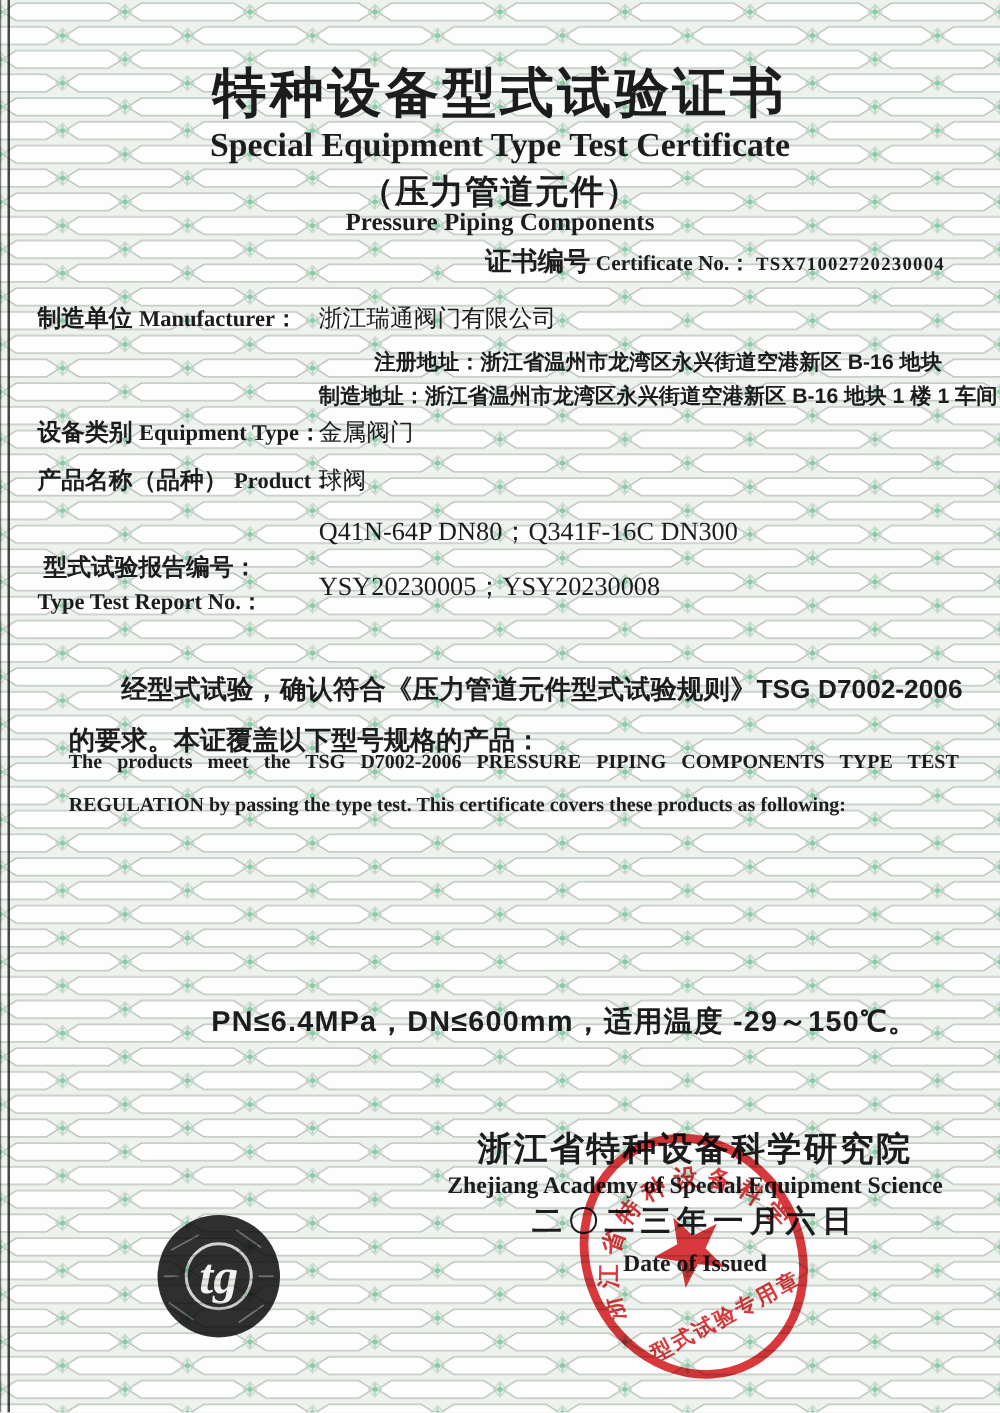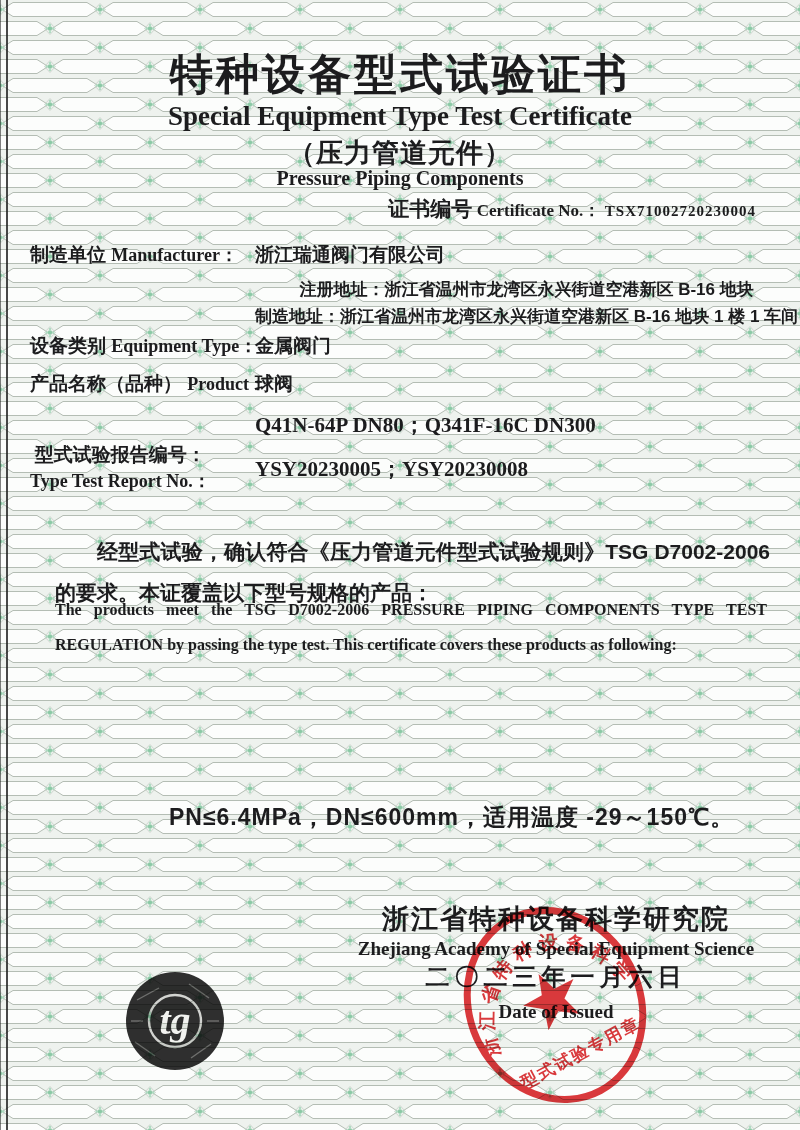--- a/index.html
+++ b/index.html
@@ -19,21 +19,21 @@
           font-family:Liberation Sans, sans-serif;}
   .sub-en{top:167px;font-size:20px;font-weight:bold;}
 
   .cert-line{top:195px;right:44px;text-align:right;white-space:nowrap;}
   .cert-label-zh{font-size:21px;font-weight:bold;font-family:"DejaVu Serif",serif;text-align:center;}
   .cert-label-en{font-size:17px;font-weight:bold;}
   .cert-no{font-size:15px;font-weight:bold;letter-spacing:1px;}
 
   .flabel{font-size:19px;font-weight:bold;white-space:nowrap;}
   .flabel .en{font-size:18px;}
-  .fvalue{font-size:19px;font-weight:bold;white-space:nowrap;}
+  .fvalue{font-size:19px;font-weight:normal;white-space:nowrap;}
   .fvalue.serifval{font-size:21px;}
   .addr{font-size:17px;font-weight:bold;line-height:27px;white-space:nowrap;}
 
   .para-zh{left:55px;top:531px;width:715px;font-size:21px;font-weight:600;
            line-height:41px;text-align:justify;text-indent:2em;z-index:2;position:absolute;}
   .para-en{left:55px;top:592px;width:712px;font-size:16px;font-weight:bold;
            line-height:35px;text-align:justify;z-index:2;position:absolute;
            font-family:"Liberation Serif","DejaVu Serif",serif;}
   .spec{left:169px;top:802px;font-size:23px;font-weight:bold;letter-spacing:1px;}
 

